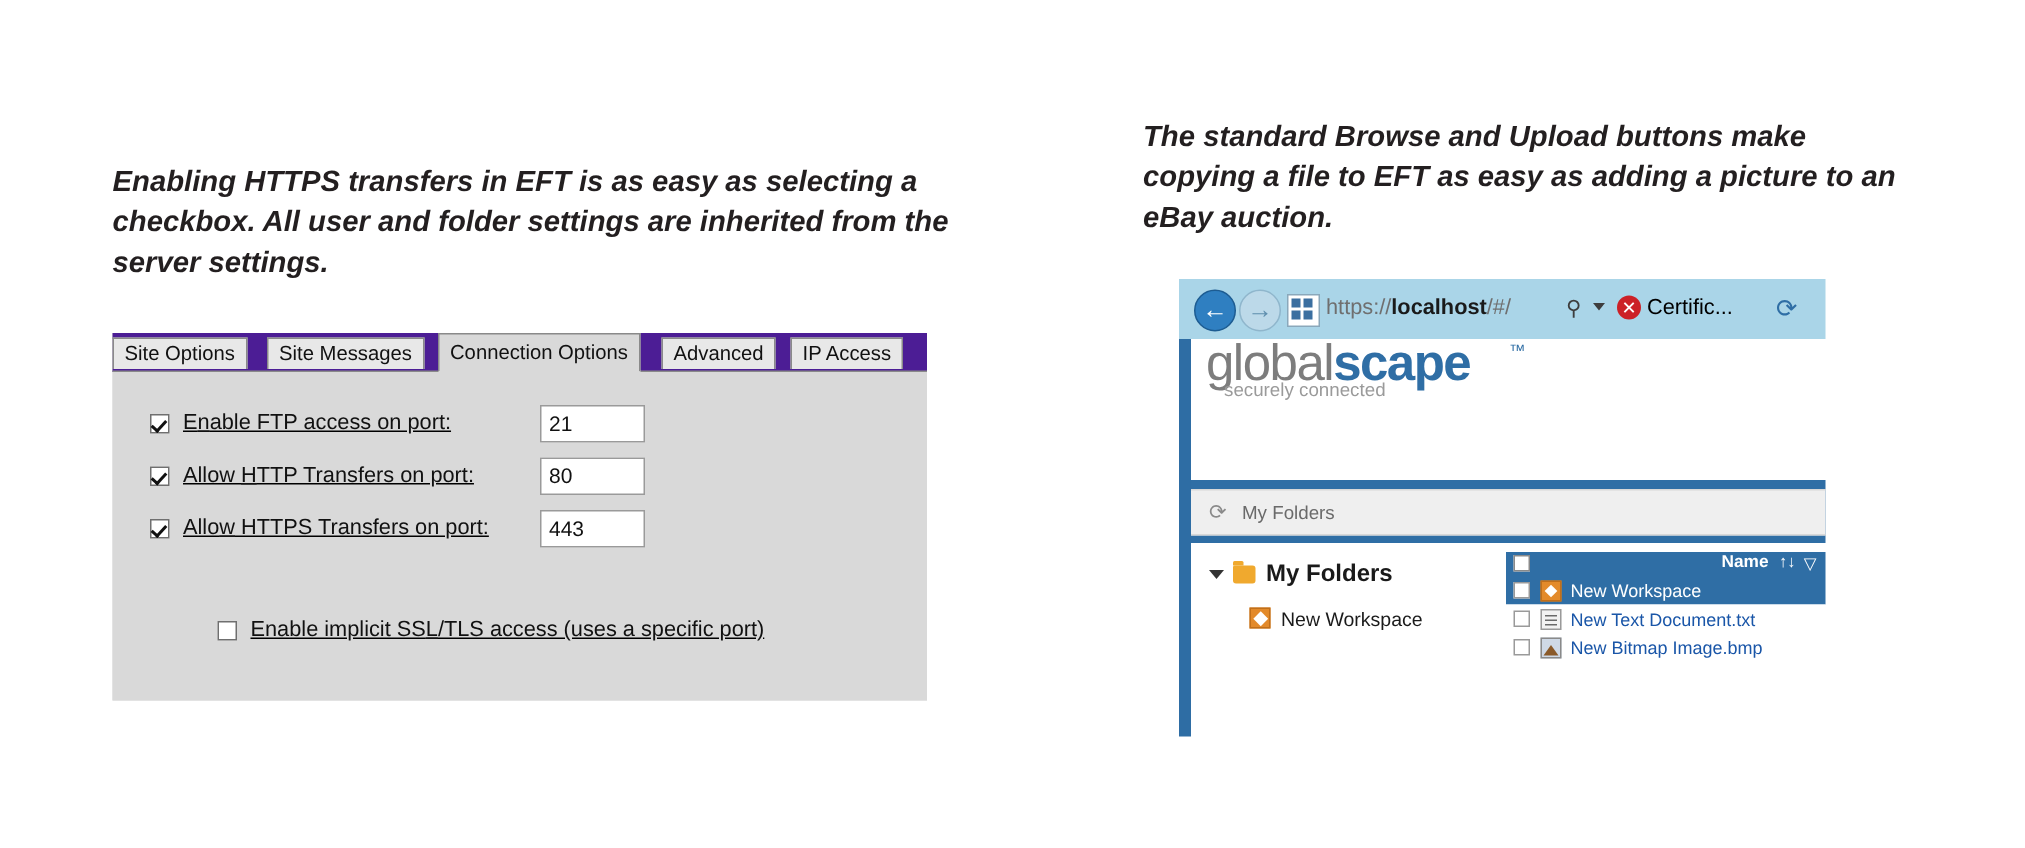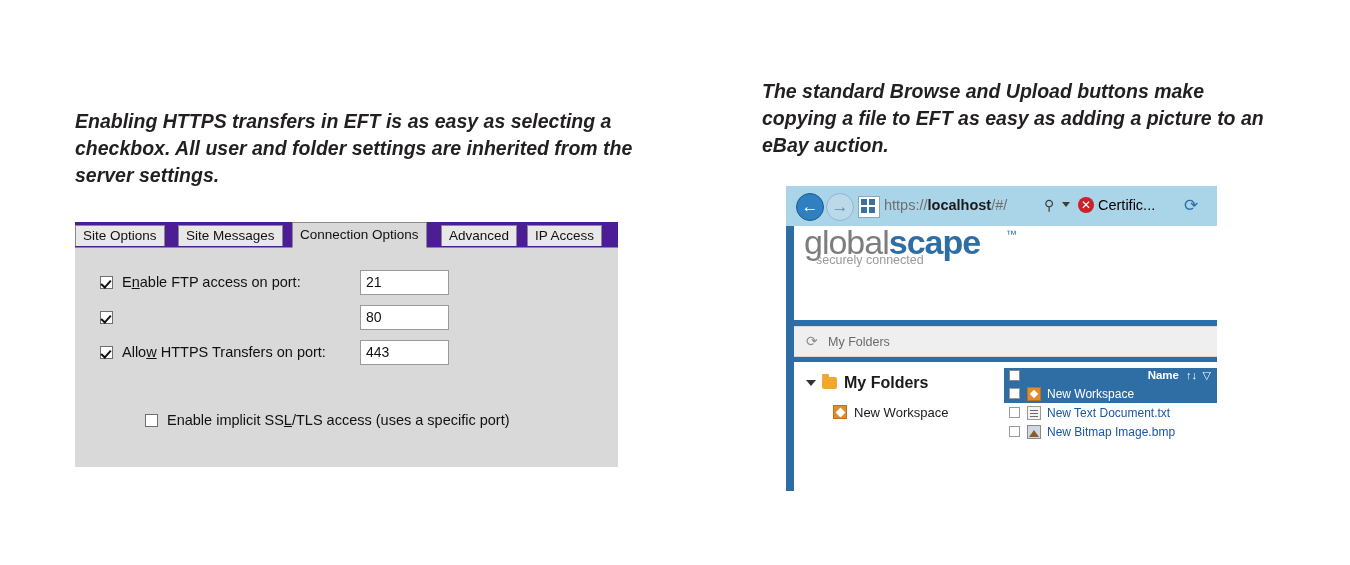--- a/index.html
+++ b/index.html
@@ -85,20 +85,21 @@
     height: 219px;
     background: #d9d9d9;
   }
 
   .row {
     position: absolute;
     left: 25px;
     height: 24px;
     display: flex;
     align-items: center;
+    text-decoration: underline;
   }
   .cb {
     width: 13px;
     height: 13px;
     box-sizing: border-box;
     border: 1px solid #6f6f6f;
     background: #ffffff;
     position: relative;
     flex: 0 0 auto;
     margin-right: 9px;
@@ -117,21 +118,21 @@
   .row-label {
     font-size: 14.5px;
     color: #111111;
     white-space: nowrap;
     font-family: "Liberation Sans", sans-serif;
   }
   .row-label u { text-decoration: underline; }
 
   .txtbox {
     position: absolute;
-    width: 89px;
+    width: 70px;
     height: 25px;
     box-sizing: border-box;
     background: #ffffff;
     border: 1px solid #9a9a9a;
     font-size: 14px;
     color: #111111;
     padding: 3px 0 0 5px;
     font-family: "Liberation Sans", sans-serif;
   }
 
@@ -526,20 +527,21 @@
   <div class="dialog-body">
 
     <div class="row" style="top:22px;">
       <span class="cb checked"></span>
       <span class="row-label">E<u>n</u>able FTP access on port:</span>
     </div>
     <div class="txtbox" style="left:285px; top:22px;">21</div>
 
     <div class="row" style="top:57px;">
       <span class="cb checked"></span>
+      <span class="row-label">Allow <u>H</u>TTP Transfers on port:</span>
     </div>
     <div class="txtbox" style="left:285px; top:57px;">80</div>
 
     <div class="row" style="top:92px;">
       <span class="cb checked"></span>
       <span class="row-label">Allo<u>w</u> HTTPS Transfers on port:</span>
     </div>
     <div class="txtbox" style="left:285px; top:92px;">443</div>
 
 

